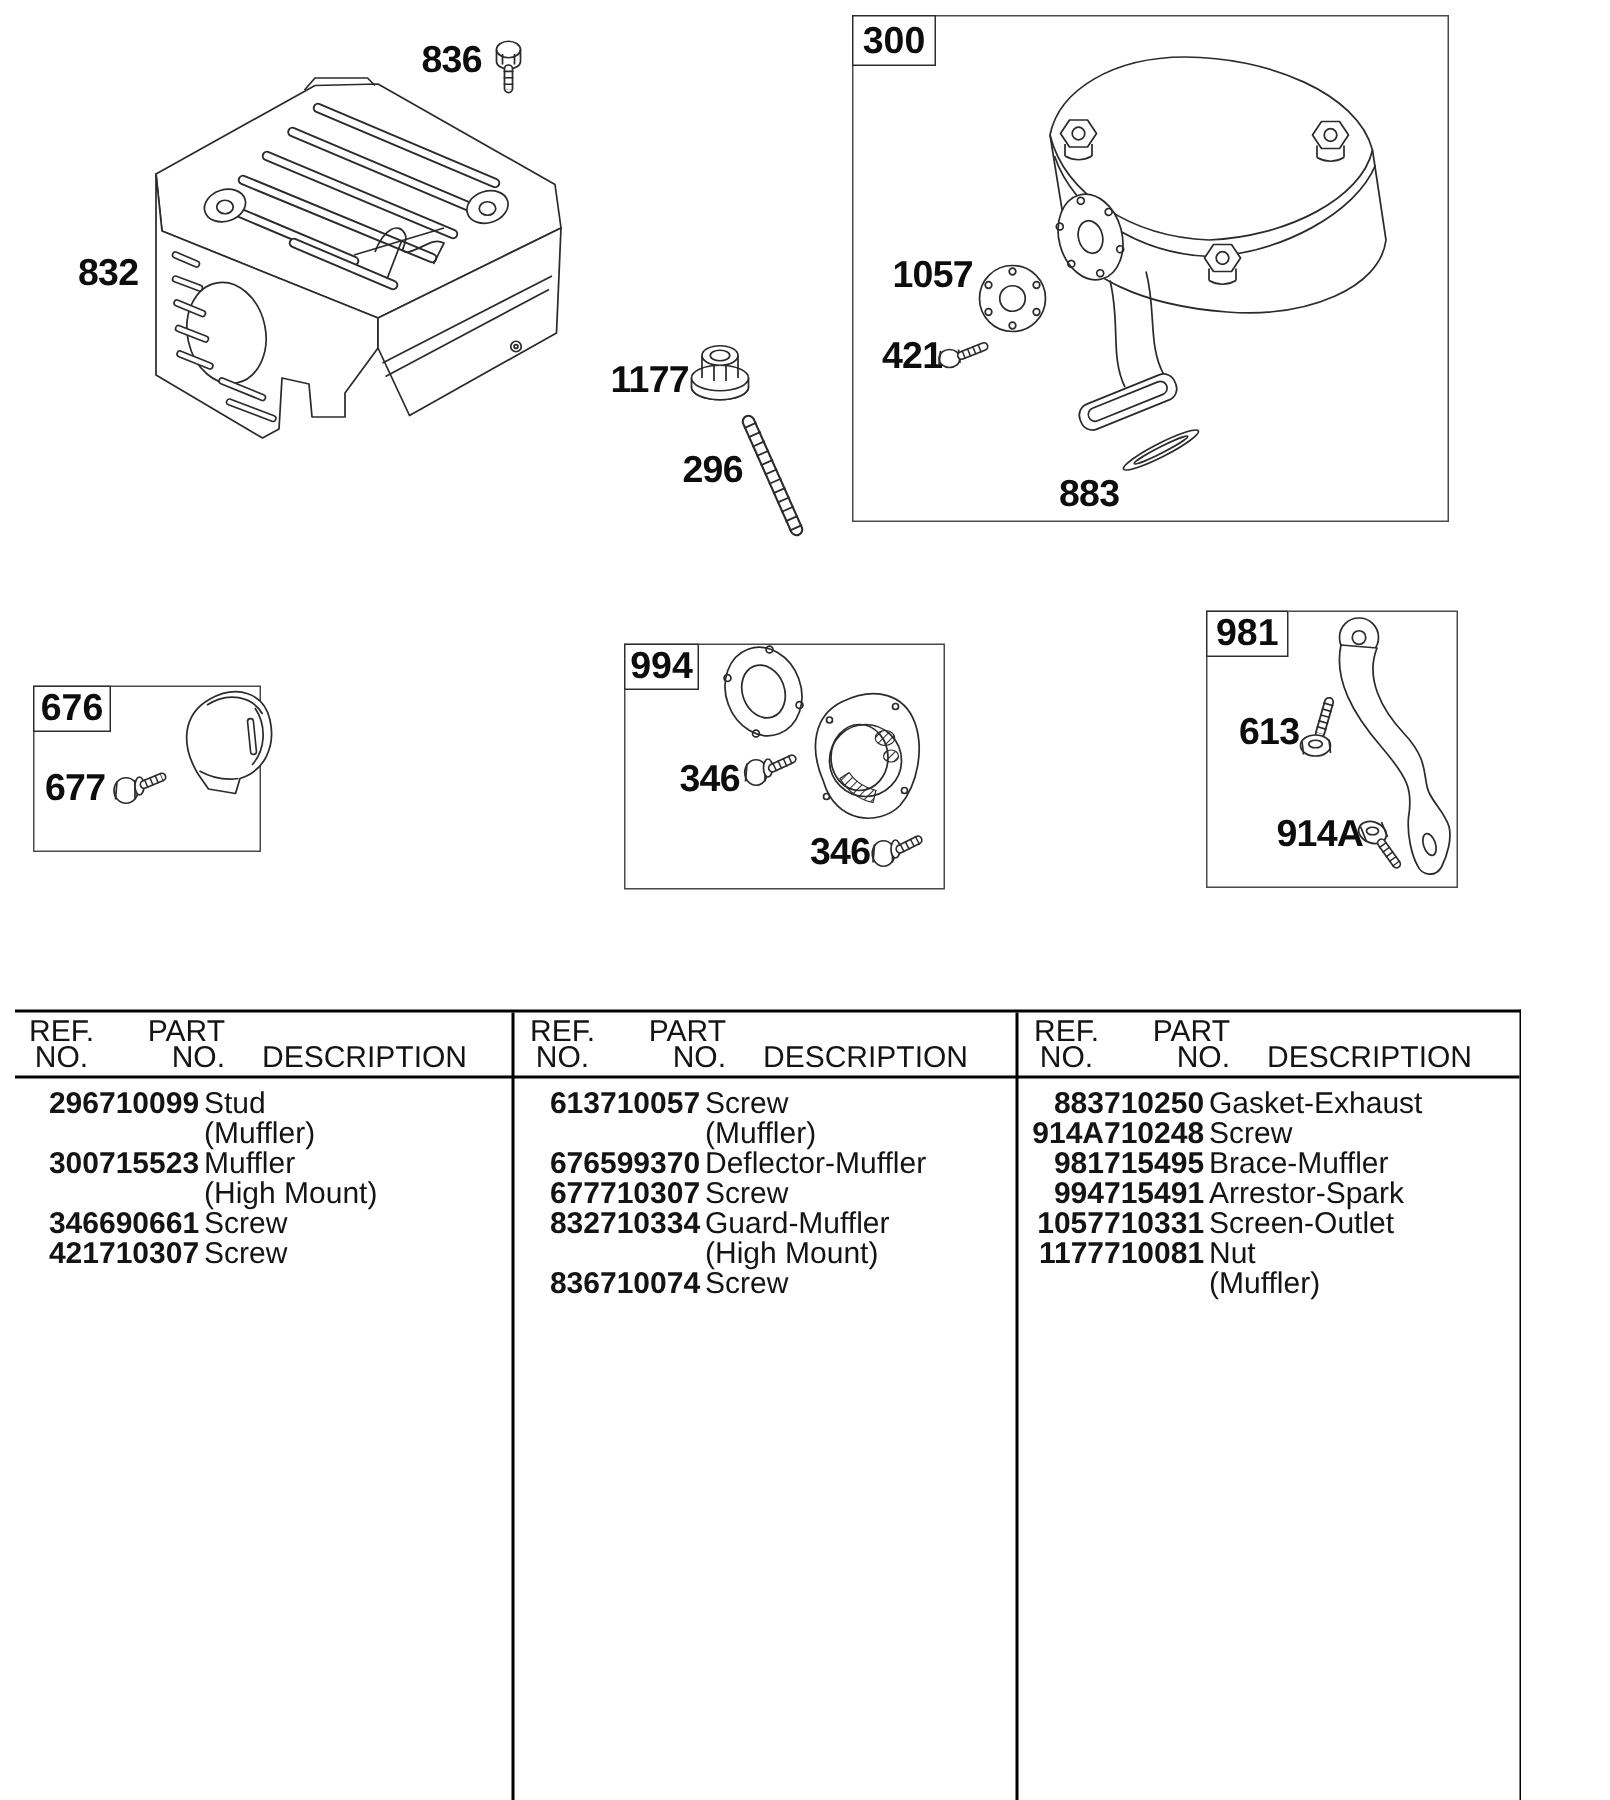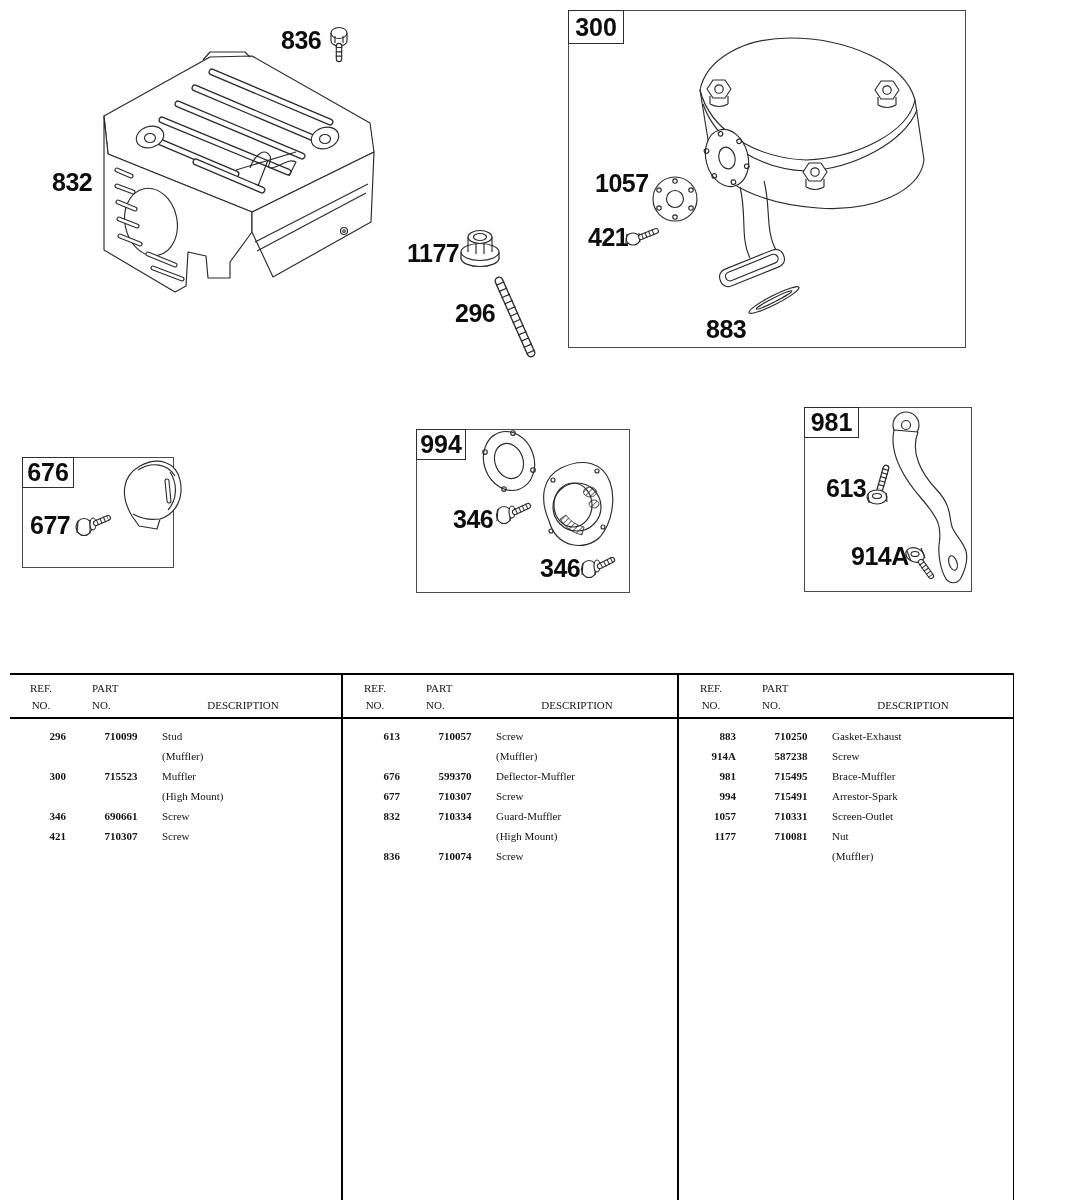--- a/index.html
+++ b/index.html
@@ -28,34 +28,33 @@
   .cap-i { fill:none; stroke:#ffffff; stroke-width:4.4; stroke-linecap:round; }
   .slot-o { fill:none; stroke:#2b2b2b; stroke-width:5; stroke-linecap:round; }
   .slot-i { fill:none; stroke:#ffffff; stroke-width:2.8; stroke-linecap:round; }
   .shaft-o { fill:none; stroke:#2b2b2b; stroke-width:7; stroke-linecap:round; }
   .shaft-i { fill:none; stroke:#ffffff; stroke-width:4.6; stroke-linecap:round; }
   .thread { fill:none; stroke:#2b2b2b; stroke-linecap:butt; }
   
   #parts-table {
     position:absolute; left:10px; top:673px; width:1004px; height:527px;
     border-top:2px solid #000; border-right:1.5px solid #000;
-    font-size:11px;
-    font-family:Liberation Serif, serif;
+    font-size:20px;
   }
   .vline { position:absolute; top:0; bottom:0; width:1.5px; background:#000; }
   #table-header { position:relative; height:44px; border-bottom:2px solid #000; }
   .hdr-group { position:absolute; top:5px; display:flex; }
   .hdr-ref  { width:50px; margin-left:6px;  text-align:center; line-height:17px; }
-  .hdr-part { width:58px; margin-left:26px; text-align:left; line-height:17px; }
+  .hdr-part { width:58px; margin-left:26px; text-align:right; line-height:17px; }
   .hdr-desc { width:170px; margin-left:8px; text-align:center; line-height:17px; padding-top:17px; }
   #table-body { position:relative; margin-top:7px; }
   .tsection { position:absolute; top:0; width:330px; }
   .tline { display:flex; height:20px; line-height:20px; }
   .c-ref  { width:50px; margin-left:6px; text-align:right; font-weight:bold; }
-  .c-part { width:58px; margin-left:26px; text-align:center; font-weight:bold; }
+  .c-part { width:58px; text-align:center; font-weight:bold; }
   .c-desc { margin-left:12px; white-space:nowrap; }
 </style>
 </head>
 <body>
 
 <div id="page">
 
   <div class="groupbox" style="left:568px; top:10px; width:398px; height:338px;">
     <div class="grouplabel" style="width:56px; height:34px;">
       <span>300</span>
@@ -446,21 +445,21 @@
       </div>
 
       <div class="tsection" style="left:670px;">
         <div class="tline">
             <span class="c-ref">883</span>
             <span class="c-part">710250</span>
             <span class="c-desc">Gasket-Exhaust</span>
           </div>
         <div class="tline">
             <span class="c-ref">914A</span>
-            <span class="c-part">587238</span>
+            <span class="c-part">710248</span>
             <span class="c-desc">Screw</span>
           </div>
         <div class="tline">
             <span class="c-ref">981</span>
             <span class="c-part">715495</span>
             <span class="c-desc">Brace-Muffler</span>
           </div>
         <div class="tline">
             <span class="c-ref">994</span>
             <span class="c-part">715491</span>

